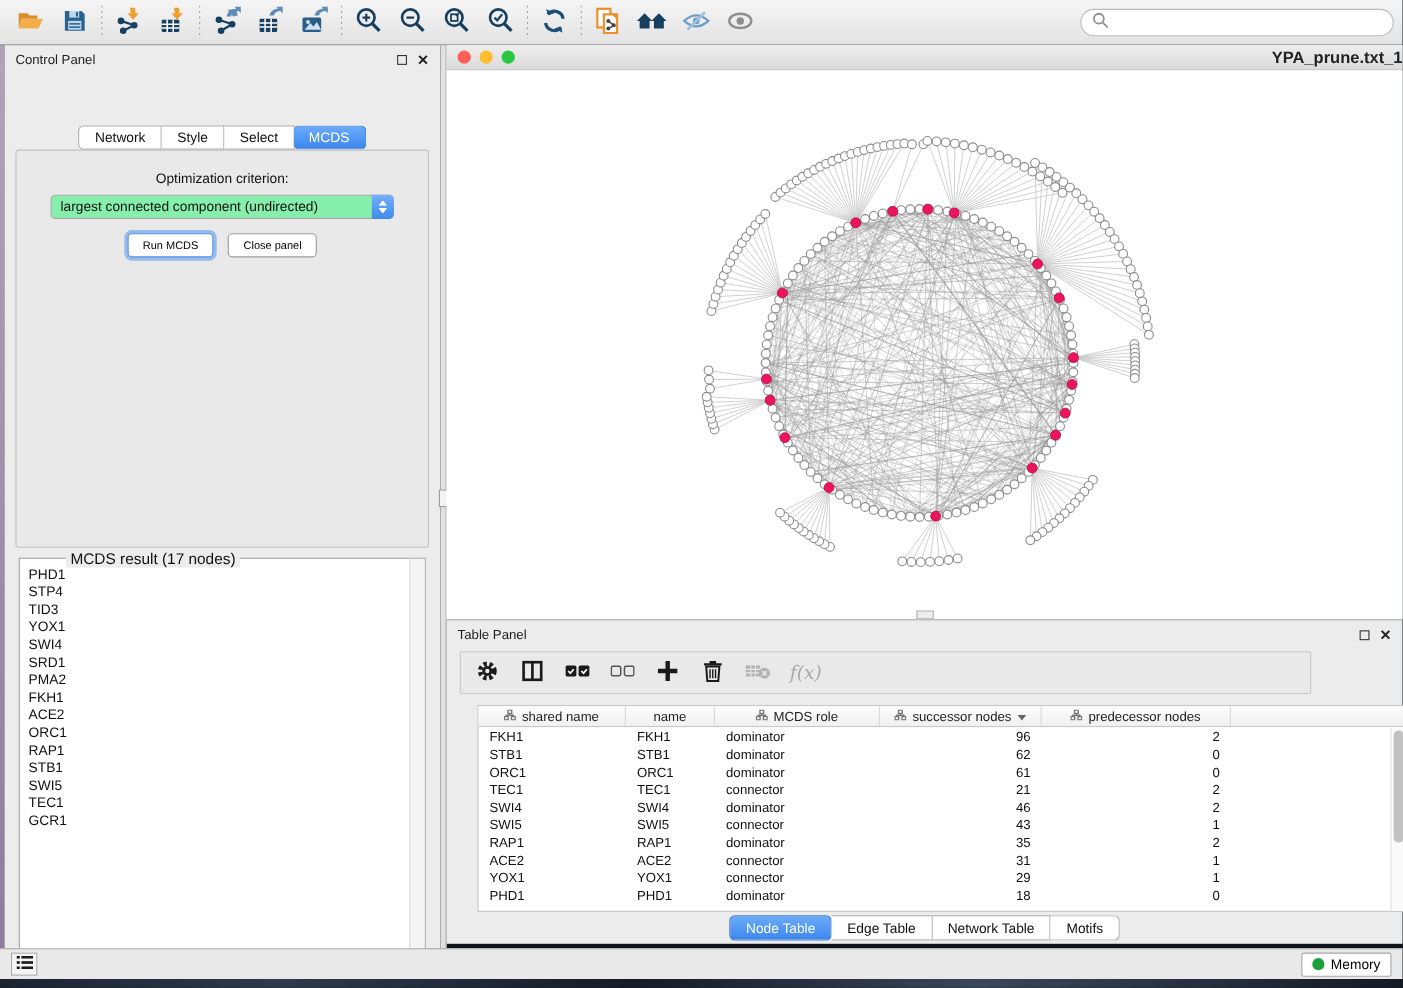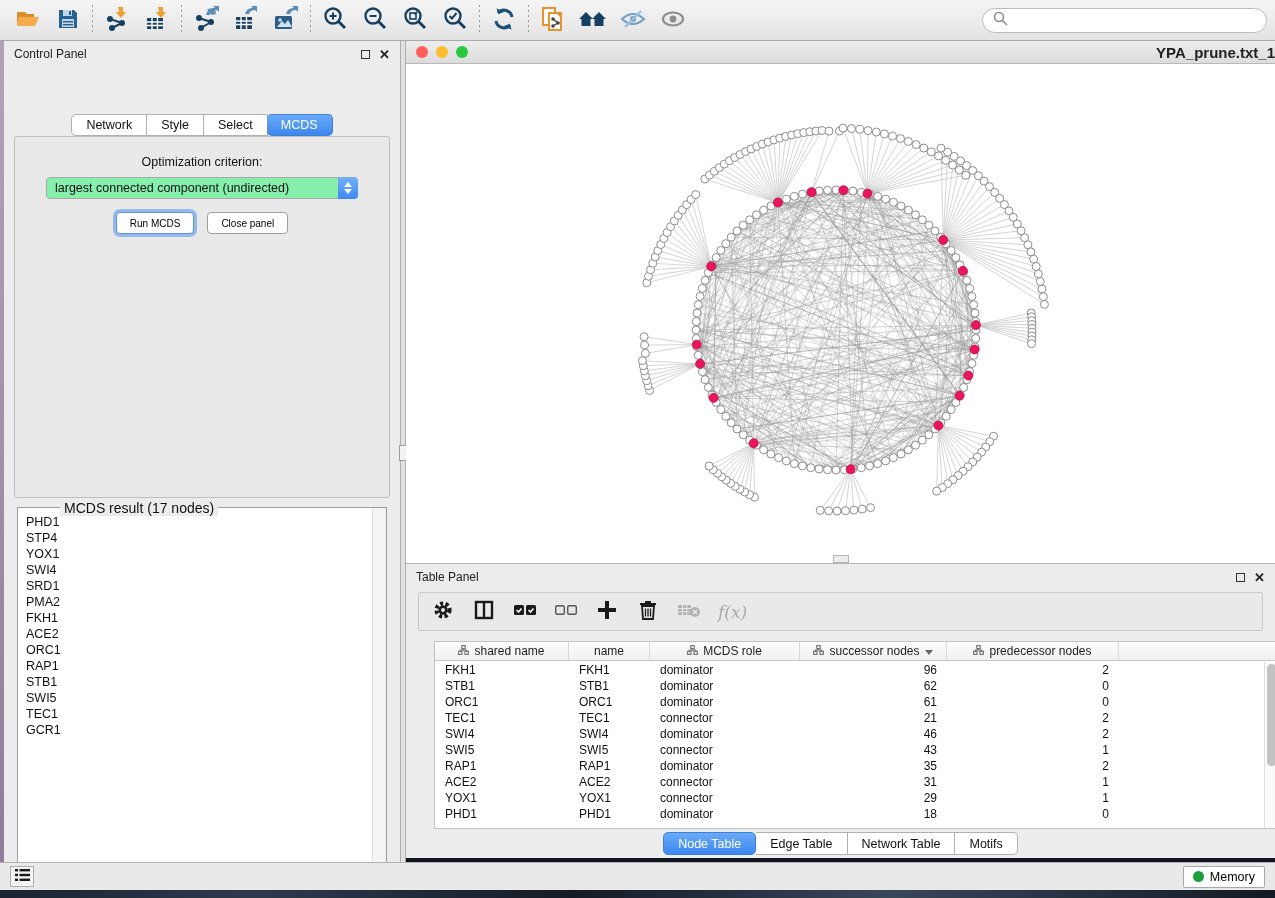--- a/index.html
+++ b/index.html
@@ -87,21 +87,21 @@
   .light { width:12px; height:12px; border-radius:50%; }
   .net-title { position:absolute; left:0; right:0; text-align:right;
     font-size:15px; font-weight:bold; color:#222; }
   .net-canvas { position:relative; width:869px; height:499px; background:#fff; }
   .h-split-handle { position:absolute; left:427px; bottom:0px; width:16px; height:8px;
     background:#ededed; border:1px solid #b5b5b5; }
 
   
   .table-panel { position:absolute; left:406px; top:563px; width:869px; height:295px;
     background:#ececec; border-top:1px solid #b5b5b5; }
-  .tp-toolbar { position:absolute; left:12px; top:28px; width:845px; height:39px;
+  .tp-toolbar { position:absolute; left:12px; top:28px; width:774px; height:39px;
     background:#e9e9e9; border:1px solid #c9c9c9; border-radius:2px;
     display:flex; align-items:center; gap:17px; padding:0 12px; }
   .tpi { width:24px; height:24px; display:flex; align-items:center; justify-content:center;
     background:none; border:none; }
   .fx-label { font-family:"DejaVu Serif", serif; font-style:italic; font-size:17px; color:#a9a9a9; }
 
   .grid { position:absolute; left:28px; top:77px; width:845px; height:188px;
     background:#ffffff; border:1px solid #c2c2c2; }
   .grid-head { display:flex; height:19px; background:linear-gradient(#fdfdfd,#f0f0f0);
     border-bottom:1px solid #c9c9c9; }
@@ -316,20 +316,21 @@
       <div class="cp-buttons">
         <button class="btn focused">Run MCDS</button>
         <button class="btn">Close panel</button>
       </div>
     </div>
     <div class="mcds-fieldset">
       <span class="mcds-legend">MCDS result (17 nodes)</span>
       <div class="mcds-list">
           <div>PHD1</div>
           <div>STP4</div>
+          <div>TID3</div>
           <div>YOX1</div>
           <div>SWI4</div>
           <div>SRD1</div>
           <div>PMA2</div>
           <div>FKH1</div>
           <div>ACE2</div>
           <div>ORC1</div>
           <div>RAP1</div>
           <div>STB1</div>
           <div>SWI5</div>

